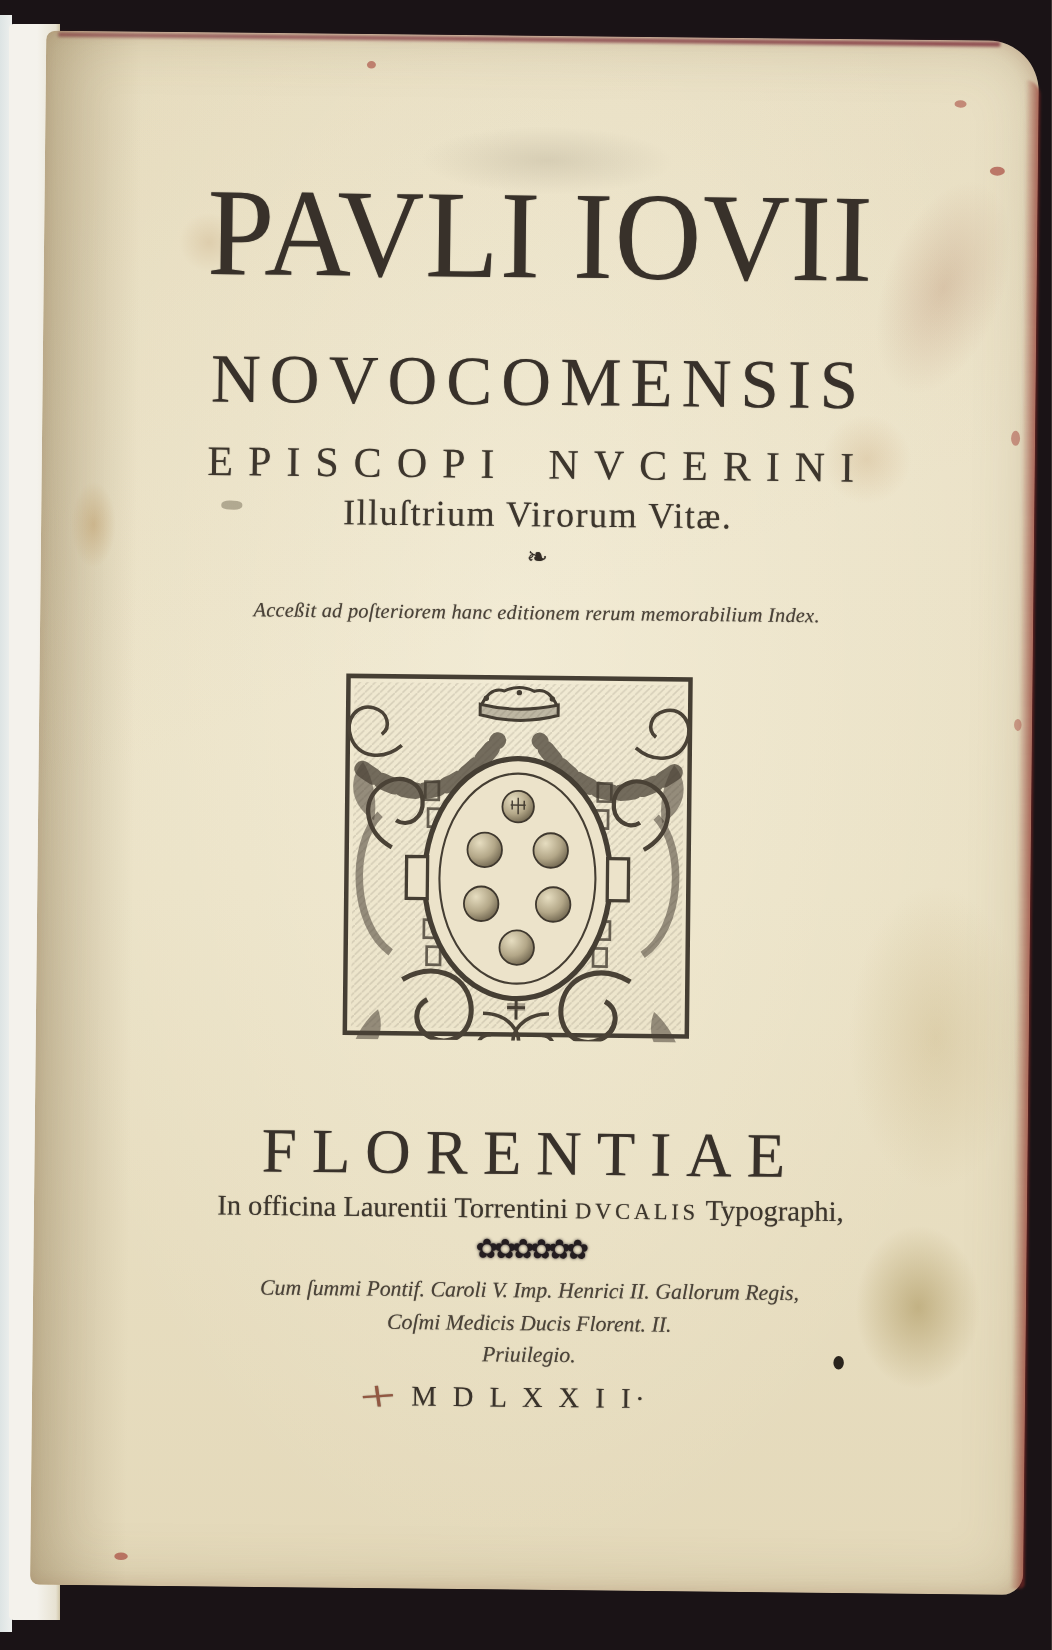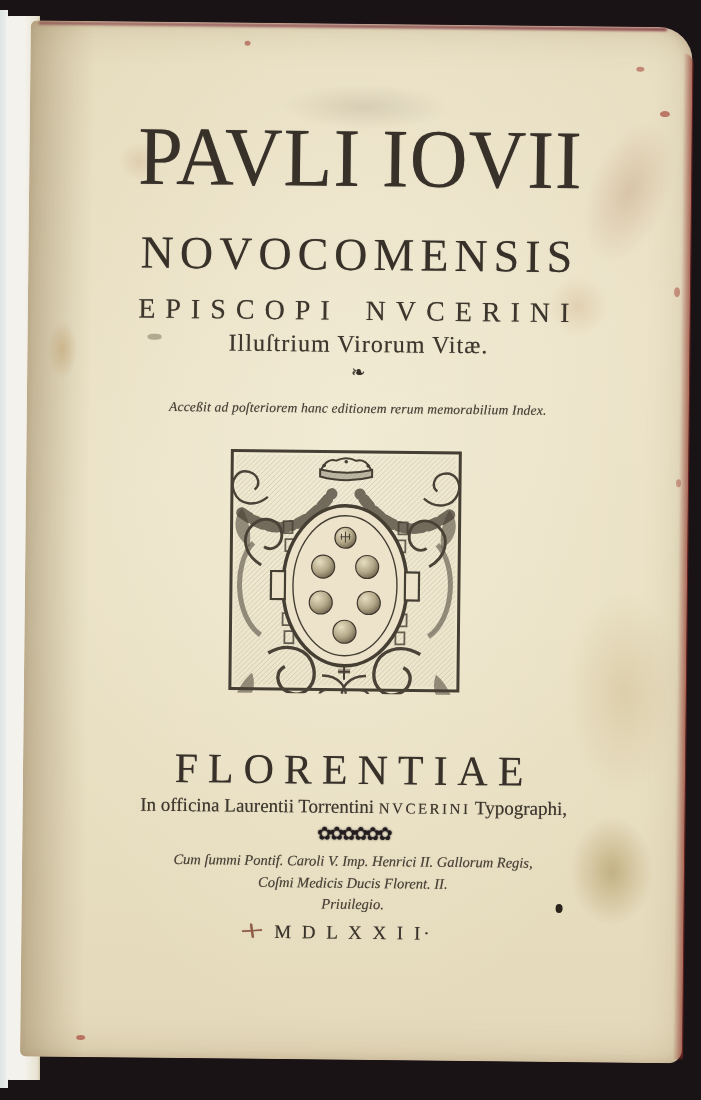--- a/index.html
+++ b/index.html
@@ -163,21 +163,21 @@
           <line x1="113" y1="89" x2="123" y2="89"></line>
         <line x1="114" y1="86" x2="114" y2="92"></line>
           <line x1="122" y1="86" x2="122" y2="92"></line>
       </g>
 
       <path d="M118,218 l0,14 M112,224 l12,0" stroke="#453e33" stroke-width="2"></path>
       <rect x="112" y="221" width="12" height="5" fill="rgba(74,66,54,.4)"></rect>
     </svg>
 
     <div class="line city">FLORENTIAE</div>
-    <div class="line officina"><span>In officina Laurentii Torrentini </span><span class="caps">NVCERINI</span><span> Typographi,</span></div>
+    <div class="line officina"><span>In officina Laurentii Torrentini </span><span class="caps">DVCALIS</span><span> Typographi,</span></div>
     <div class="line ornrow">✿✿✿✿✿✿</div>
     <div class="line priv priv1">Cum ſummi Pontif. Caroli V. Imp. Henrici II. Gallorum Regis,</div>
     <div class="line priv priv2">Coſmi Medicis Ducis Florent. II.</div>
     <div class="line priv priv3">Priuilegio.</div>
     <div class="line daterow">
       <span class="handcross">+</span>
       <span class="dateroman">M D L X X I I·</span>
     </div>
   </div>
 </div>

